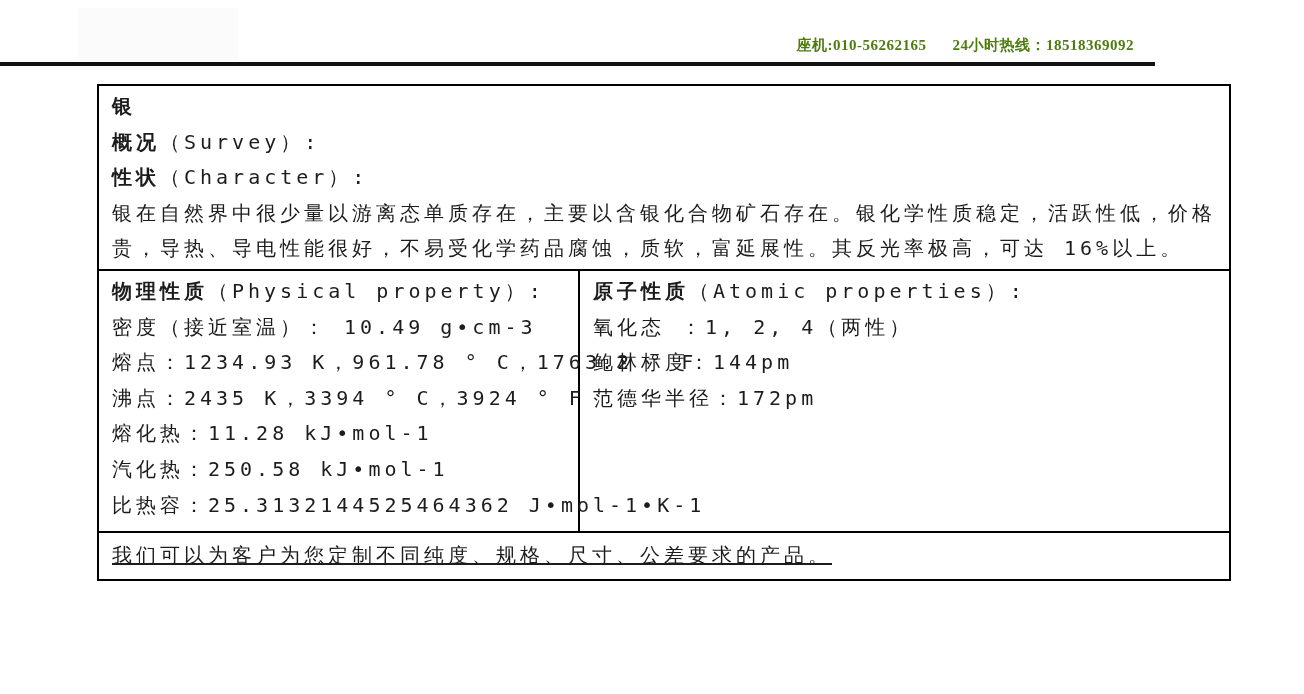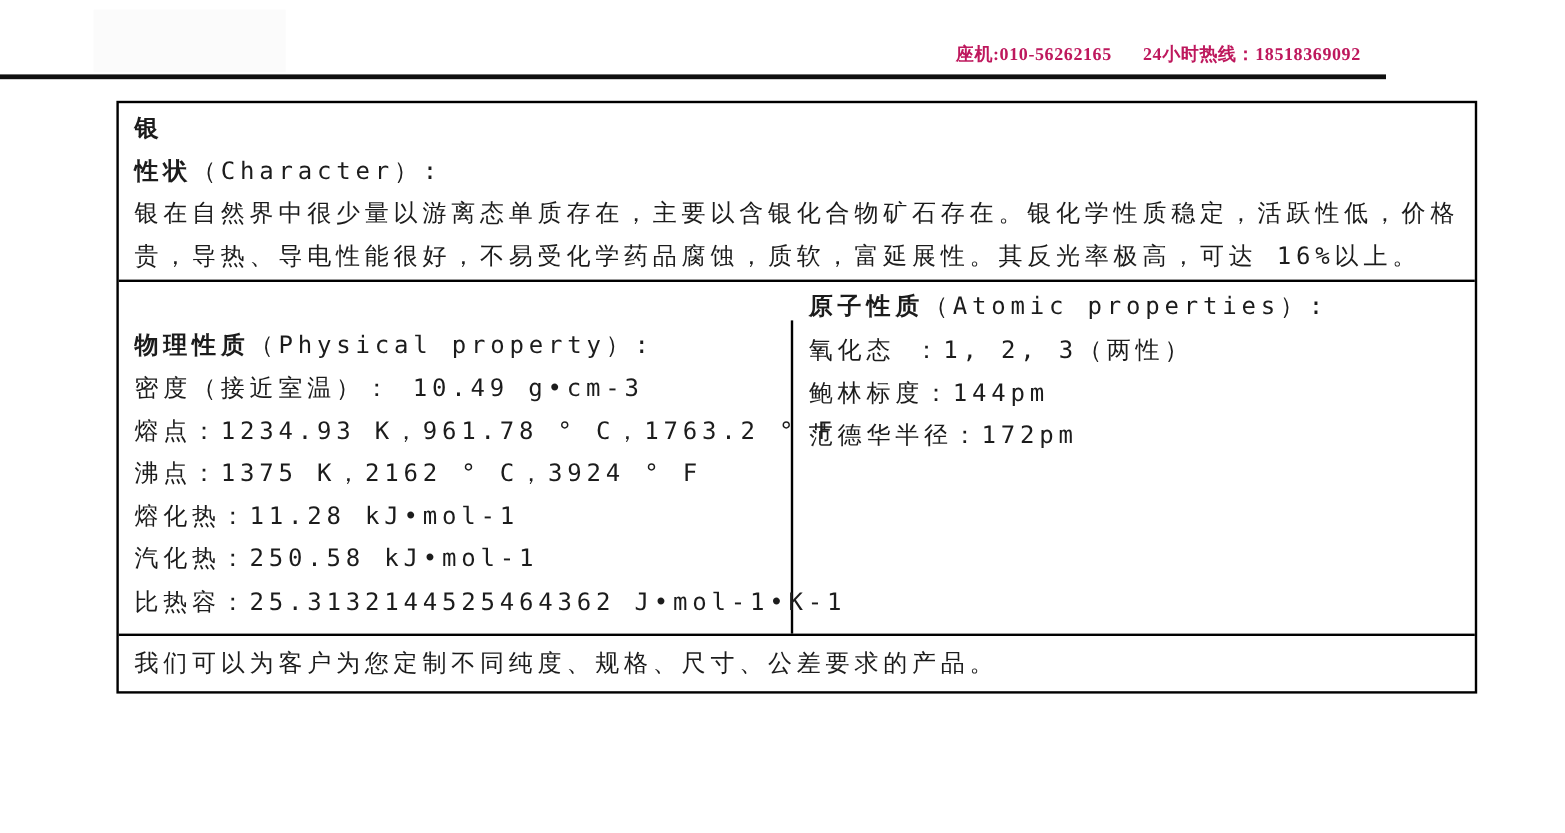--- a/index.html
+++ b/index.html
@@ -15,21 +15,21 @@
   .page { position: relative; width: 1304px; height: 694px; background: #fff; }
 
   .logo-placeholder {
     position: absolute; left: 78px; top: 8px;
     width: 160px; height: 52px;
     background: #fbfbfb;
   }
   .header-contact {
     position: absolute; top: 36px; right: 170px;
     font-family: "Liberation Serif", "DejaVu Serif", serif;
-    font-weight: bold; font-size: 15px; color: #be185d;
+    font-weight: bold; font-size: 15px; color: #4d7c0f;
     letter-spacing: 0.5px; white-space: nowrap;
   }
   .header-contact .gap { display: inline-block; width: 26px; }
   .top-rule {
     position: absolute; left: 0; top: 62px;
     width: 1155px; height: 4px; background: #101010;
   }
 
   .doc-table {
     position: absolute; left: 97px; top: 84px;
@@ -39,66 +39,67 @@
   .line {
     line-height: 35.6px; font-size: 20px;
     letter-spacing: 4px; white-space: nowrap;
   }
   .wrapline { white-space: normal; }
   .bold { font-weight: bold; }
 
   .row-intro { padding: 3px 13px 2px 13px; }
   .row-cols { display: flex; border-top: 2px solid #000; }
   .col-left {
-    width: 562px; box-sizing: border-box;
+    width: 481px; box-sizing: border-box;
     border-right: 2px solid #000;
     padding: 3px 10px 8px 13px;
-    margin-top: 32px;
   }
   .col-right { flex: 1; padding: 3px 10px 20px 13px; }
   .row-note {
     border-top: 2px solid #000;
     padding: 2px 13px 4px 13px;
+    text-decoration: underline;
   }
   .row-note .line { line-height: 40px; }
 </style>
 </head>
 <body>
 
 <div class="page">
 
   <div class="logo-placeholder"></div>
 
   <div class="header-contact">
     <span>座机:010-56262165</span><span class="gap"></span><span>24小时热线：18518369092</span>
   </div>
 
   <div class="top-rule"></div>
 
   <div class="doc-table">
 
     <div class="row-intro">
       <div class="line bold">银</div>
+      <div class="line"><span class="bold">概况</span><span>（Survey）:</span></div>
       <div class="line"><span class="bold">性状</span><span>（Character）:</span></div>
       <div class="line wrapline">银在自然界中很少量以游离态单质存在，主要以含银化合物矿石存在。银化学性质稳定，活跃性低，价格贵，导热、导电性能很好，不易受化学药品腐蚀，质软，富延展性。其反光率极高，可达 16%以上。</div>
     </div>
 
     <div class="row-cols">
       <div class="col-left">
         <div class="line"><span class="bold">物理性质</span><span>（Physical property）:</span></div>
         <div class="line">密度（接近室温）： 10.49 g•cm-3</div>
         <div class="line">熔点：1234.93 K，961.78 ° C，1763.2 ° F</div>
-        <div class="line">沸点：1375 K，2162 ° C，3924 ° F</div>
+        <div class="line">沸点：2435 K，3394 ° C，3924 ° F</div>
         <div class="line">熔化热：11.28 kJ•mol-1</div>
         <div class="line">汽化热：250.58 kJ•mol-1</div>
         <div class="line">比热容：25.3132144525464362 J•mol-1•K-1</div>
       </div>
       <div class="col-right">
         <div class="line"><span class="bold">原子性质</span><span>（Atomic properties）:</span></div>
-        <div class="line">氧化态 ：1, 2, 3（两性）</div>
+        <div class="line">氧化态 ：1, 2, 4（两性）</div>
         <div class="line">鲍林标度：144pm</div>
         <div class="line">范德华半径：172pm</div>
       </div>
     </div>
 
     <div class="row-note">
       <div class="line">我们可以为客户为您定制不同纯度、规格、尺寸、公差要求的产品。</div>
     </div>
 
   </div>

